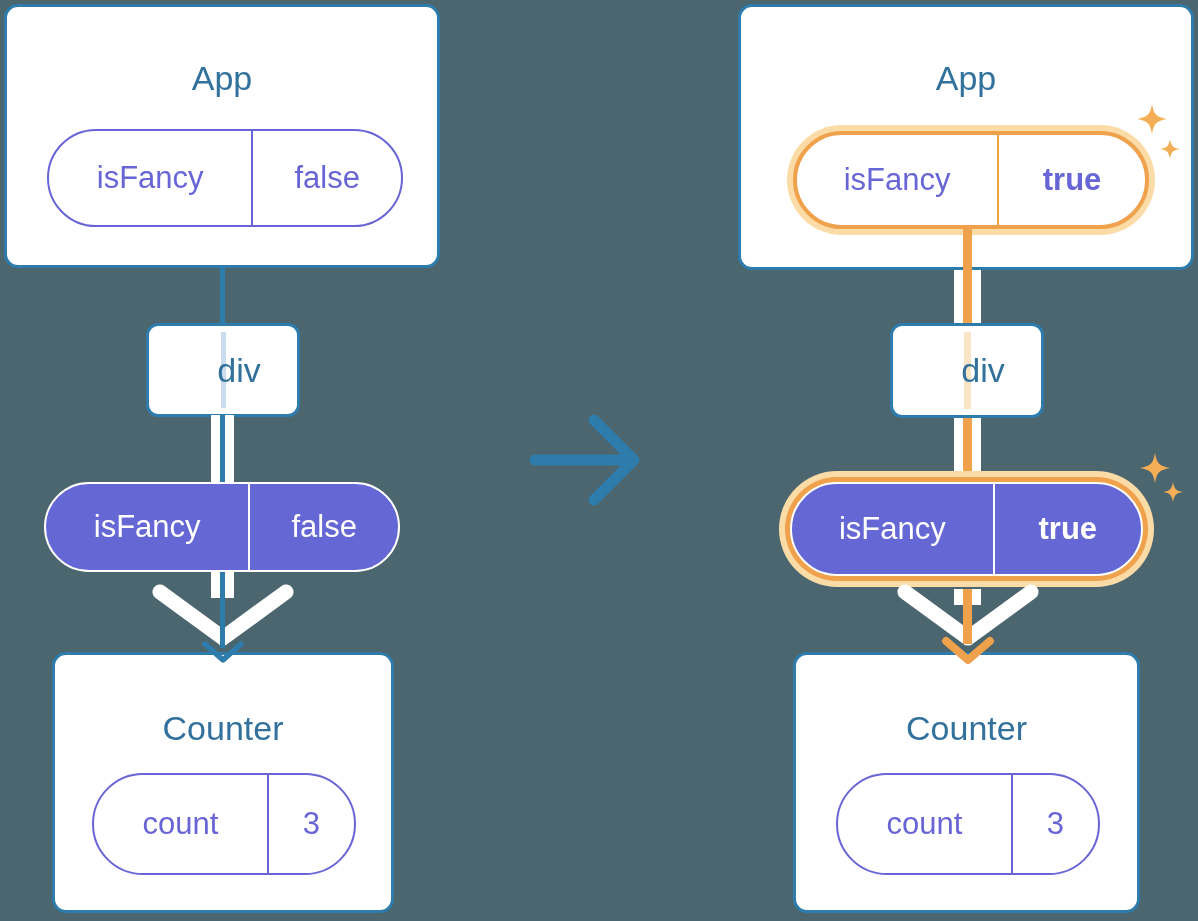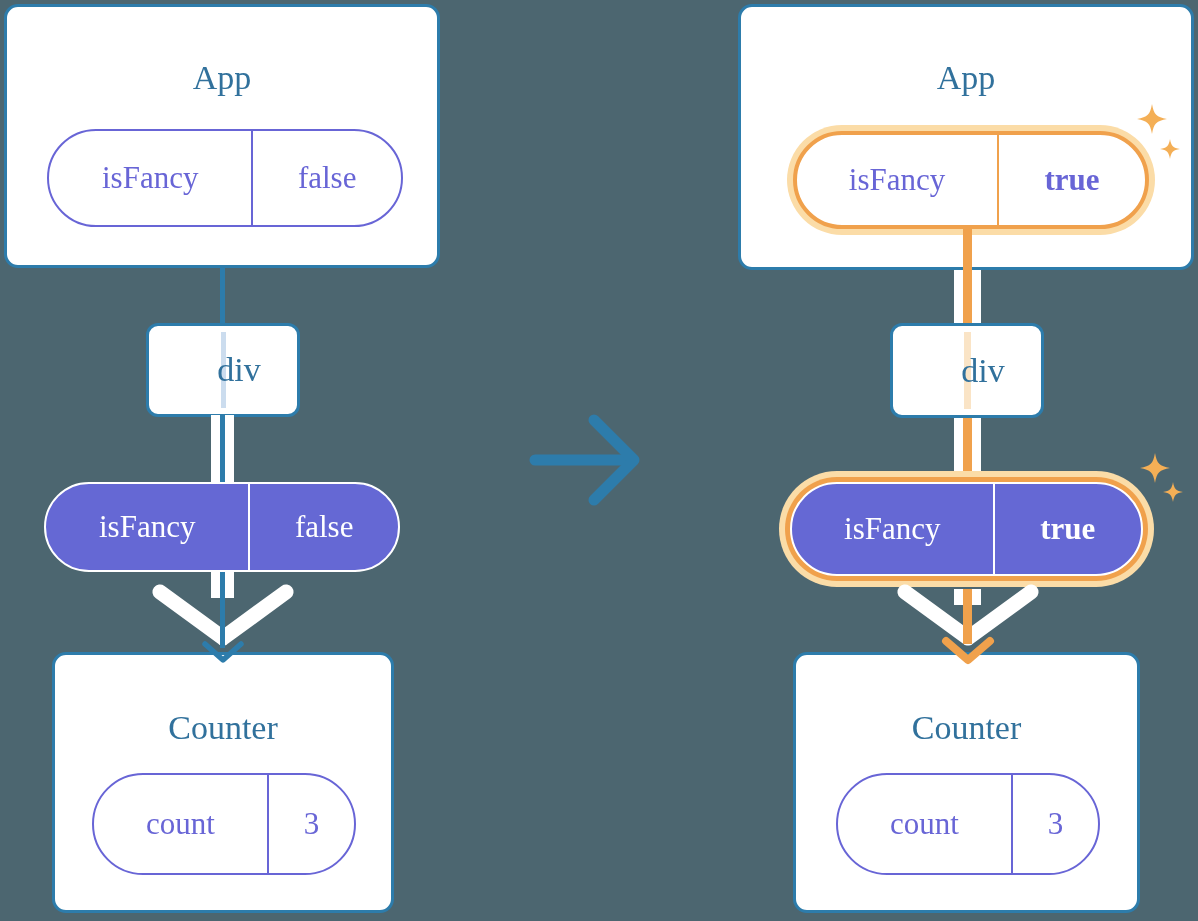--- a/index.html
+++ b/index.html
@@ -5,21 +5,21 @@
   html,body{margin:0;padding:0;}
   :root{
     --background:#4C6670; --teal:#2D7CAB; --teal_text:#31719C;
     --purple:#6568D4; --purple_text:#6865D6; --white:#FFFFFF;
     --orange:#F0A14C; --orange_glow:#FBDCA7; --orange_pale:#FAE4C6;
     --blue_pale:#CBDCEE;
   }
   .canvas{
     position:relative; width:1198px; height:921px;
     background:var(--background);
-    font-family:Liberation Serif, serif;
+    font-family:Liberation Sans, sans-serif;
     overflow:hidden;
   }
   .tree{position:absolute; top:0; height:100%;}
   .tree-left{left:0; width:460px;}
   .tree-right{left:736px; width:462px;}
 
   .card{position:absolute; background:var(--white); border:3px solid var(--teal); border-radius:14px; box-sizing:border-box;}
   .card-title{position:absolute; left:0; right:0; text-align:center; font-size:34px; color:var(--teal_text);}
 
   .pill{position:absolute; display:flex; align-items:stretch; border-radius:60px; font-size:31px; box-sizing:border-box; overflow:hidden;}

